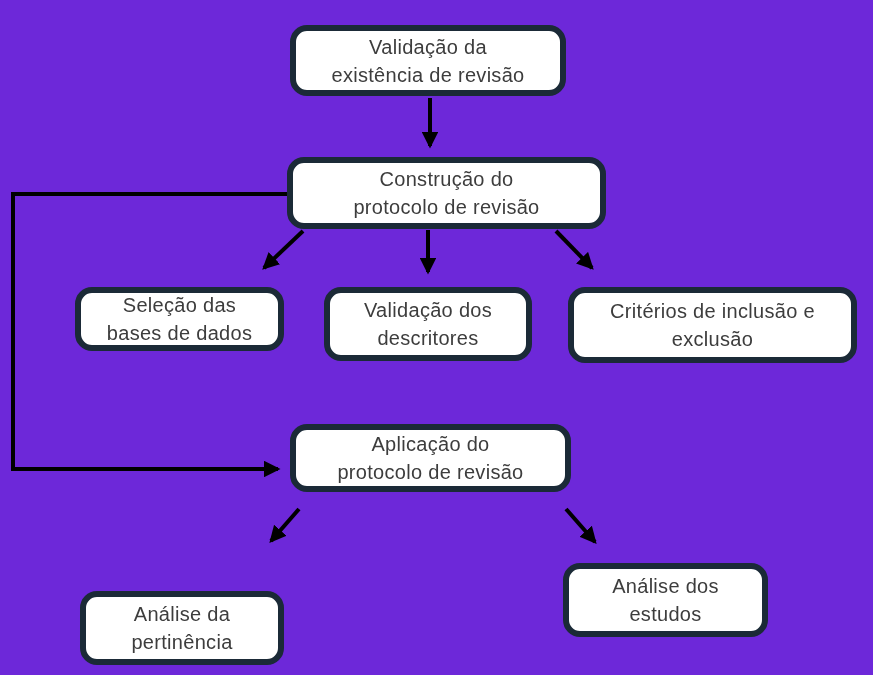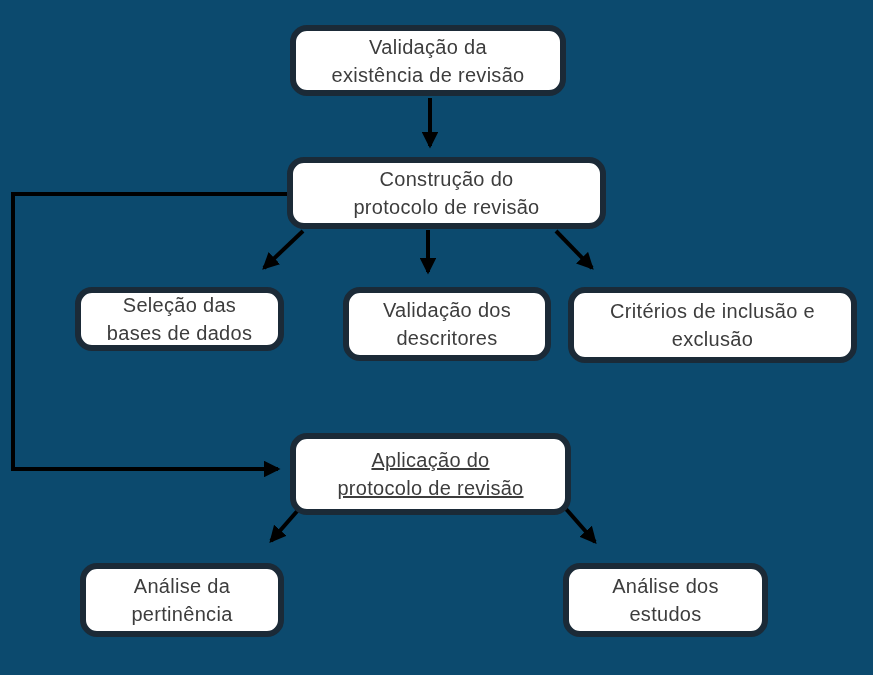--- a/index.html
+++ b/index.html
@@ -5,21 +5,21 @@
   html, body {
     margin: 0;
     padding: 0;
     background: #ffffff;
     font-family: "Liberation Sans", "DejaVu Sans", sans-serif;
   }
   .canvas {
     position: relative;
     width: 873px;
     height: 675px;
-    background: #0c4a6e;
+    background: #6d28d9;
     overflow: hidden;
   }
   .arrow-layer {
     position: absolute;
     left: 0;
     top: 0;
     width: 873px;
     height: 675px;
   }
   .node {
@@ -35,24 +35,24 @@
     color: #3d3d3d;
     font-size: 20px;
     line-height: 28px;
     white-space: pre-line;
     letter-spacing: 0.3px;
   }
   
   .n-validacao-existencia { left: 290px; top: 25px;  width: 276px; height: 71px; }
   .n-construcao-protocolo { left: 287px; top: 157px; width: 319px; height: 72px; }
   .n-selecao-bases        { left: 75px;  top: 287px; width: 209px; height: 64px; }
-  .n-validacao-descritores{ left: 343px; top: 287px; width: 208px; height: 74px; }
+  .n-validacao-descritores{ left: 324px; top: 287px; width: 208px; height: 74px; }
   .n-criterios-inclusao   { left: 568px; top: 287px; width: 289px; height: 76px; }
-  .n-aplicacao-protocolo  { left: 290px; top: 433px; width: 281px; height: 82px; text-decoration: underline; }
-  .n-analise-pertinencia  { left: 80px;  top: 563px; width: 204px; height: 74px; }
+  .n-aplicacao-protocolo  { left: 290px; top: 424px; width: 281px; height: 68px; }
+  .n-analise-pertinencia  { left: 80px;  top: 591px; width: 204px; height: 74px; }
   .n-analise-estudos      { left: 563px; top: 563px; width: 205px; height: 74px; }
 </style>
 </head>
 <body>
 
 <div class="canvas">
 
   <svg class="arrow-layer" width="873" height="675" viewBox="0 0 873 675" xmlns="http://www.w3.org/2000/svg">
     <defs>
       <marker id="ah" viewBox="0 0 10 10" refX="8.5" refY="5" markerWidth="4.2" markerHeight="4.2" orient="auto-start-reverse">

